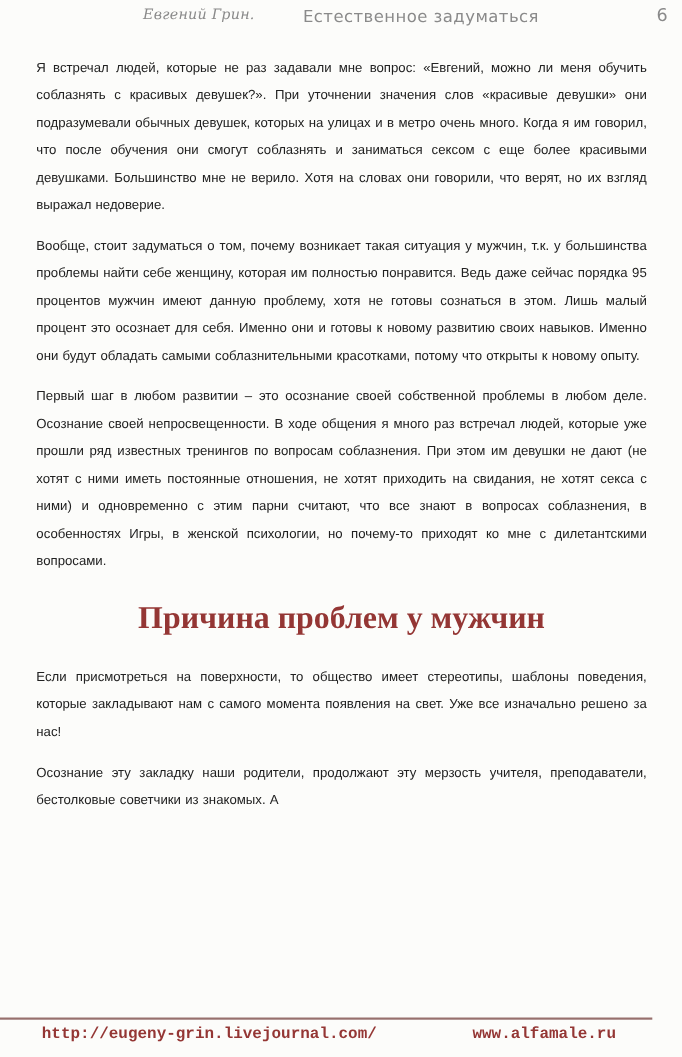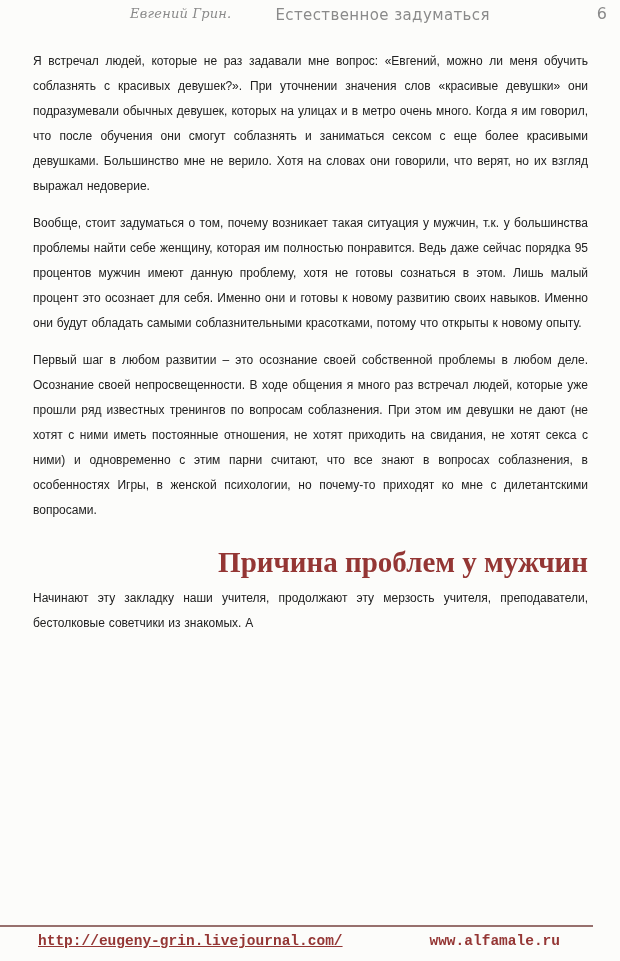--- a/index.html
+++ b/index.html
@@ -40,62 +40,63 @@
     position:absolute; top:49px; left:33px; width:555px;
     color:var(--body-text,#212121);
   }
   .content p {
     margin:0 0 12px 0;
     font-size:12px; line-height:25px;
     text-align:justify; text-align-last:left;
     word-spacing:0.5px;
   }
   .section-heading {
-    margin:20px 0 5px 0;
-    text-align:right;
+    margin:20px 0 22px 0;
+    text-align:center;
     font-family:"Liberation Serif","DejaVu Serif",serif;
     font-weight:bold;
     font-size:29px; line-height:38px;
     color:var(--accent-red,#943634);
   }
 
   
   .footer-rule {
     position:absolute; top:925px; left:0;
     width:593px; height:2px;
     background:var(--footer-rule,#97706d);
   }
   .footer-links {
     position:absolute; top:933px; left:38px; width:522px;
     display:flex; justify-content:space-between; align-items:baseline;
     font-family:"Liberation Mono","DejaVu Sans Mono",monospace;
     font-weight:bold; font-size:14.5px;
     color:var(--accent-red,#943634);
   }
   .footer-links a { color:var(--accent-red,#943634); cursor:pointer; }
-  a.blog { text-decoration:underline; }
+  a.blog { }
   a.site { text-decoration:none; }
 </style>
 </head>
 <body>
 
 <div class="page">
 
   <div class="hdr">
     <span class="hdr-author">Евгений Грин.</span>
     <span class="hdr-title">Естественное задуматься</span>
   </div>
   <span class="pagenum">6</span>
 
   <div class="content">
     <p>Я встречал людей, которые не раз задавали мне вопрос: «Евгений, можно ли меня обучить соблазнять с красивых девушек?». При уточнении значения слов «красивые девушки» они подразумевали обычных девушек, которых на улицах и в метро очень много. Когда я им говорил, что после обучения они смогут соблазнять и заниматься сексом с еще более красивыми девушками. Большинство мне не верило.  Хотя на словах они говорили, что верят, но их взгляд выражал недоверие.</p>
     <p>Вообще, стоит задуматься о том, почему возникает такая ситуация у мужчин, т.к. у большинства проблемы найти себе женщину, которая им полностью понравится. Ведь даже сейчас порядка 95 процентов мужчин имеют данную проблему, хотя не готовы сознаться в этом. Лишь малый процент это осознает для себя. Именно они и готовы к новому развитию своих навыков. Именно они будут обладать самыми соблазнительными красотками, потому что открыты к новому опыту.</p>
     <p>Первый шаг в любом развитии – это осознание своей собственной проблемы в любом деле. Осознание своей непросвещенности. В ходе общения я много раз встречал людей, которые уже прошли ряд известных тренингов по вопросам соблазнения. При этом  им девушки не дают (не хотят с ними иметь постоянные отношения, не хотят приходить на свидания, не хотят секса с ними) и одновременно с  этим парни считают, что все знают в вопросах соблазнения, в особенностях Игры, в женской психологии, но почему-то приходят ко мне с дилетантскими вопросами.</p>
     <h1 class="section-heading">Причина проблем у мужчин</h1>
-    <p>Начинают эту закладку наши учителя, продолжают эту мерзость учителя, преподаватели, бестолковые советчики из знакомых. А</p>
+    <p>Если присмотреться на поверхности, то общество имеет стереотипы, шаблоны поведения, которые закладывают нам с самого момента появления на свет. Уже все изначально решено за нас!</p>
+    <p>Осознание эту закладку наши родители, продолжают эту мерзость учителя, преподаватели, бестолковые советчики из знакомых. А</p>
   </div>
 
   <div class="footer-rule"></div>
   <div class="footer-links">
     <a class="blog">http://eugeny-grin.livejournal.com/</a>
     <a class="site">www.alfamale.ru</a>
   </div>
 
 </div>
 

